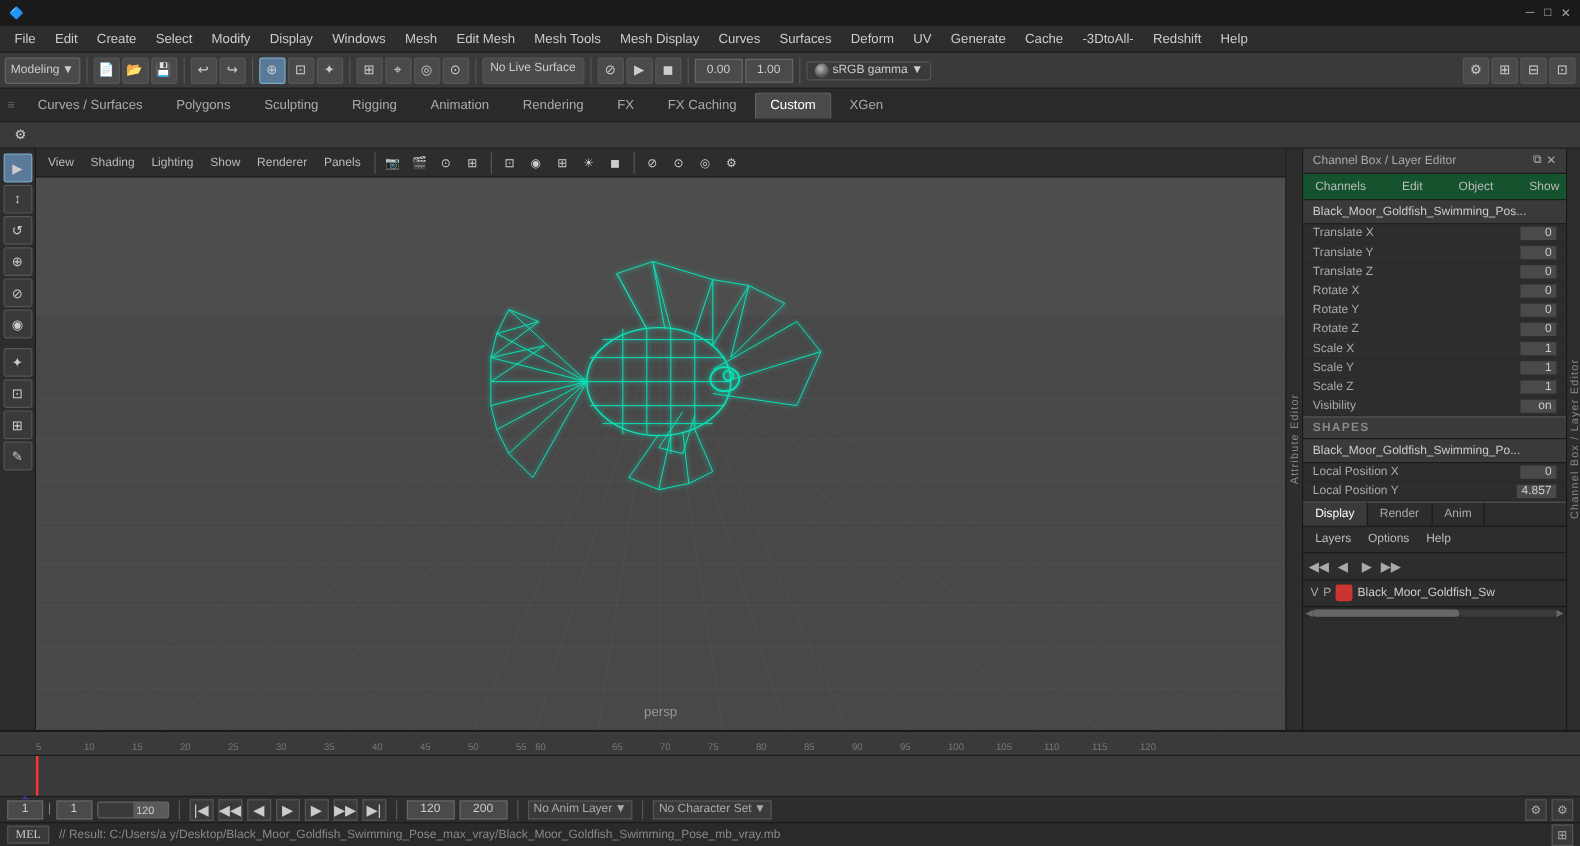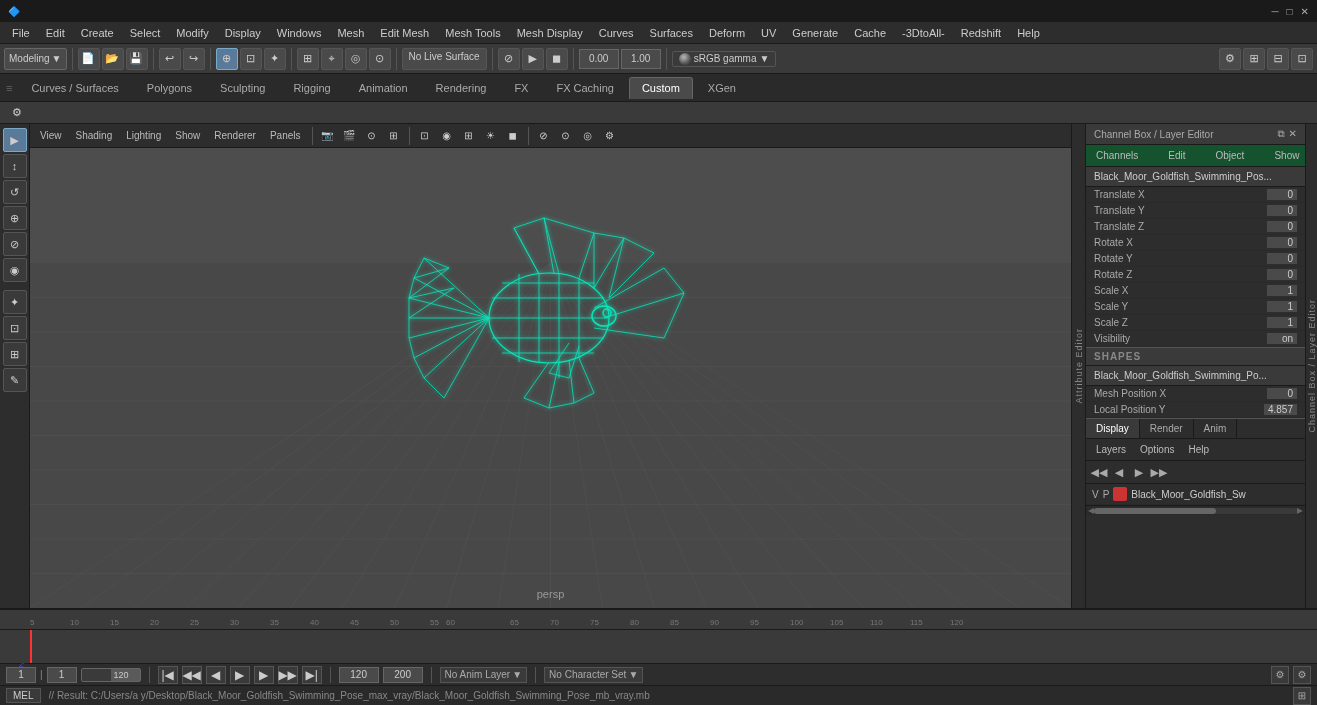--- a/index.html
+++ b/index.html
@@ -407,20 +407,21 @@
       color: #888;
     }
 
     
     #mel-label {
       background: #3a3a3a;
       border: 1px solid #555;
       padding: 1px 6px;
       font-size: 10px;
       color: #ccc;
+      font-family: Liberation Serif, serif;
     }
 
     
     #attr-side {
       width: 14px;
       background: #2d2d2d;
       border-left: 1px solid #1a1a1a;
       display: flex;
       align-items: center;
       justify-content: center;
@@ -861,21 +862,21 @@
         </div>
       </div>
 
       <div class="section-header">
         <span>SHAPES</span>
       </div>
 
       <div id="shapes-obj-name">Black_Moor_Goldfish_Swimming_Po...</div>
 
       <div class="channel-row">
-        <span class="channel-name">Mesh Position X</span>
+        <span class="channel-name">Local Position X</span>
         <span class="channel-value">0</span>
       </div>
       <div class="channel-row">
         <span class="channel-name">Local Position Y</span>
         <span class="channel-value">4.857</span>
       </div>
 
       <div id="bottom-tabs">
         <div class="btab active">Display</div>
         <div class="btab">Render</div>

